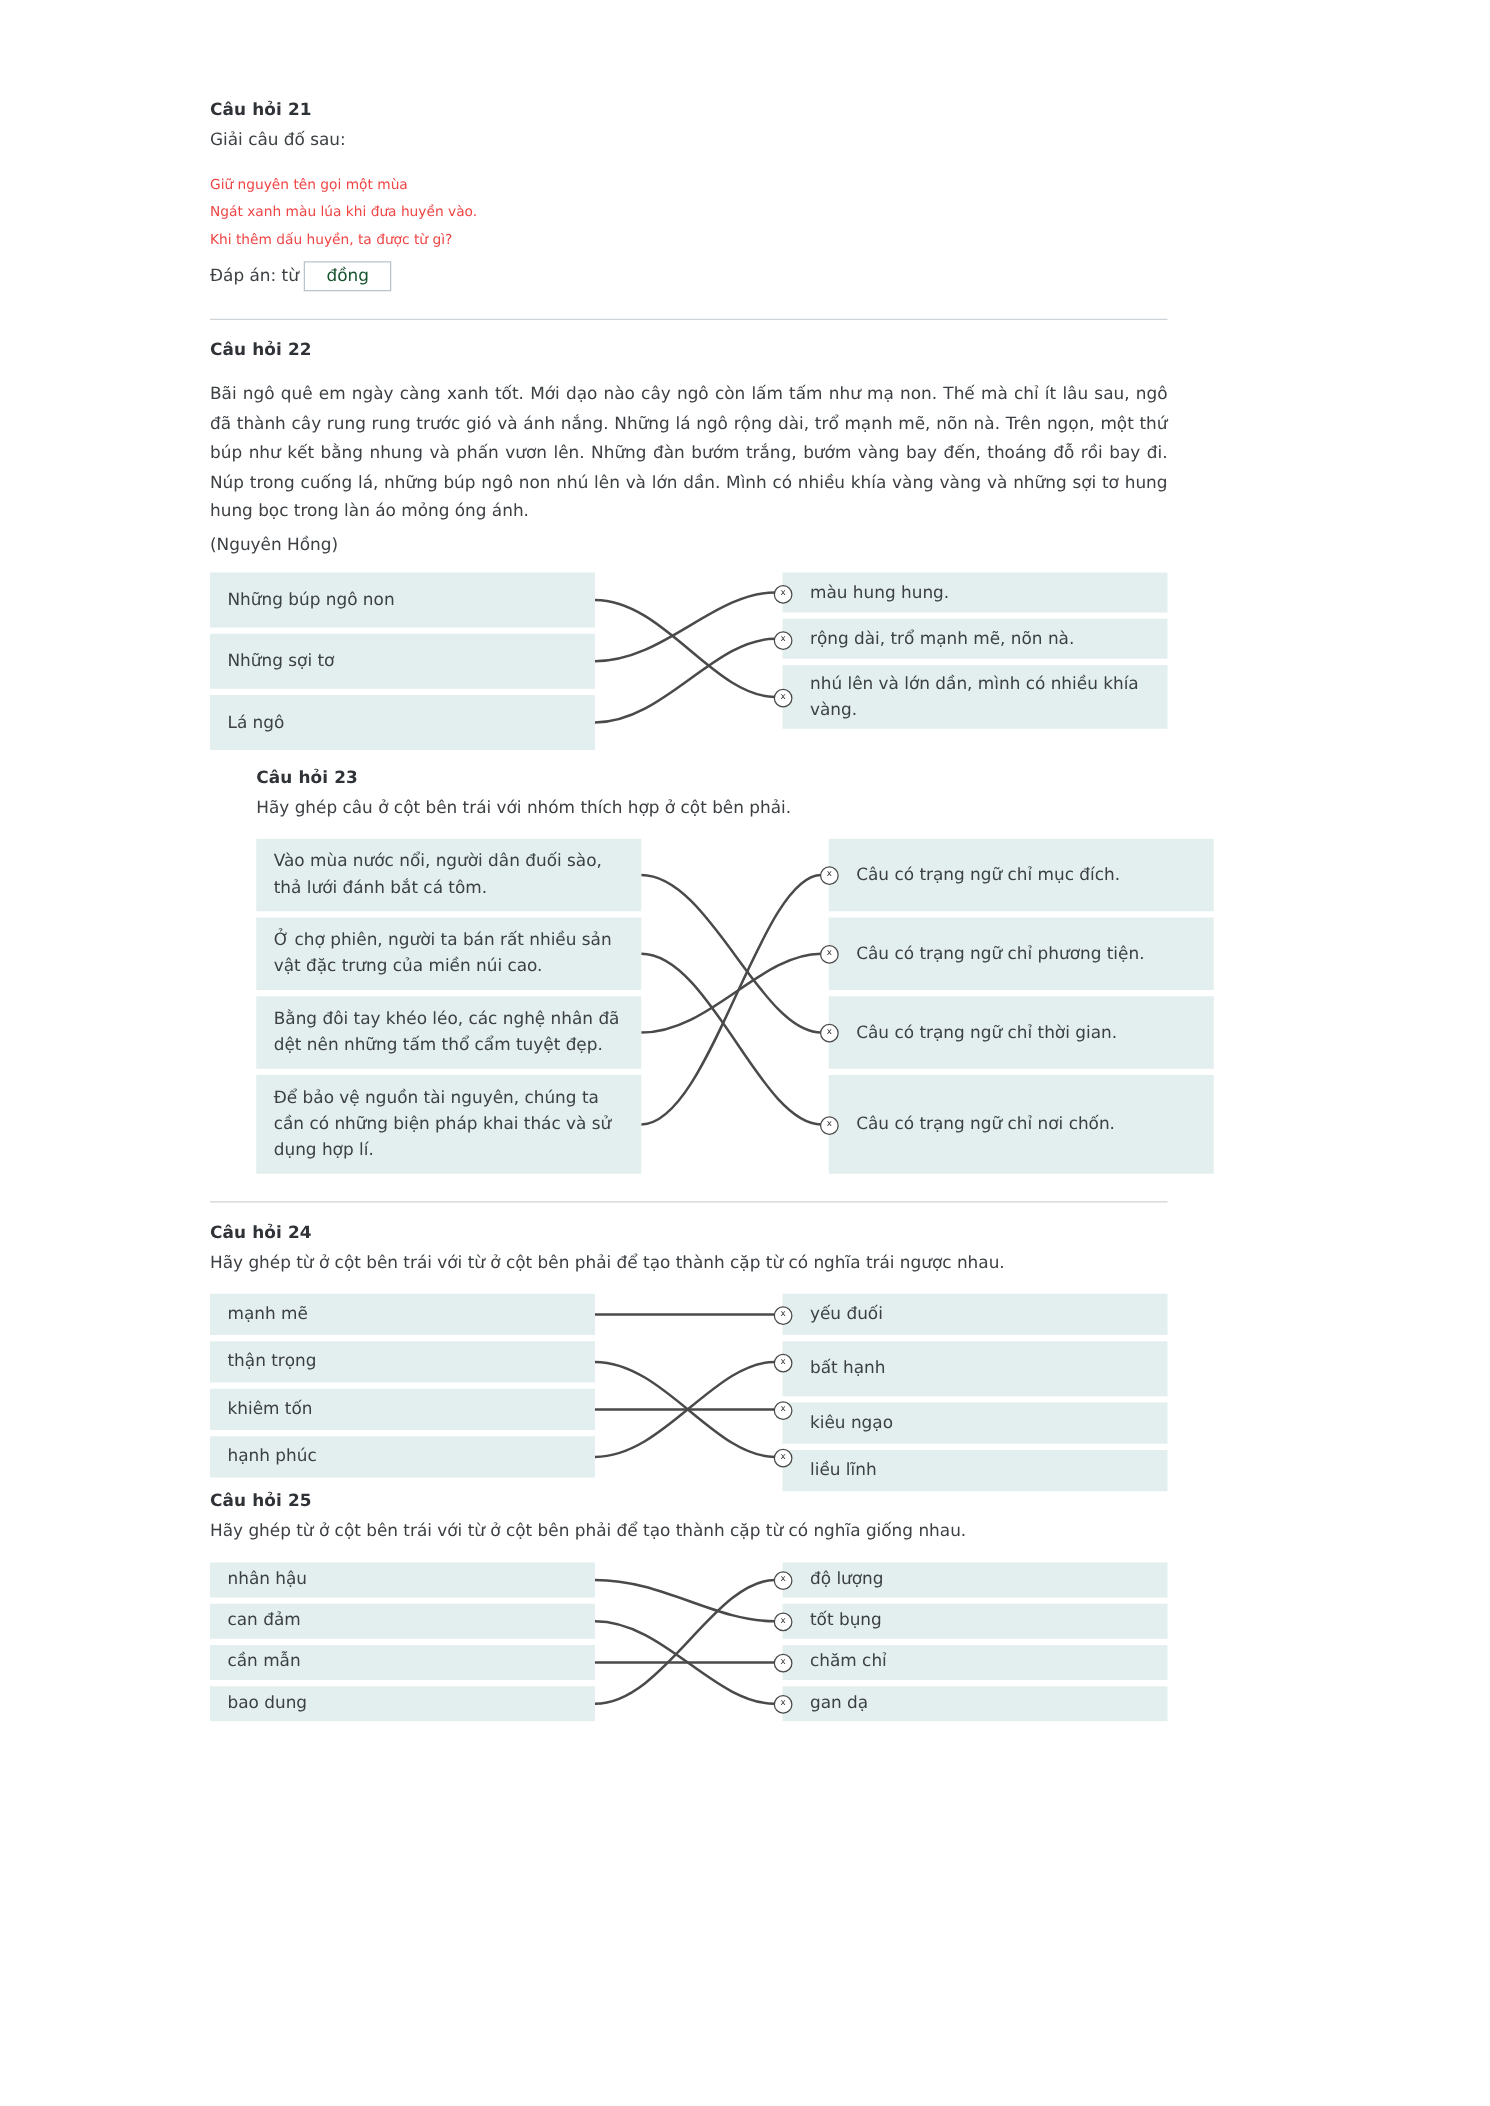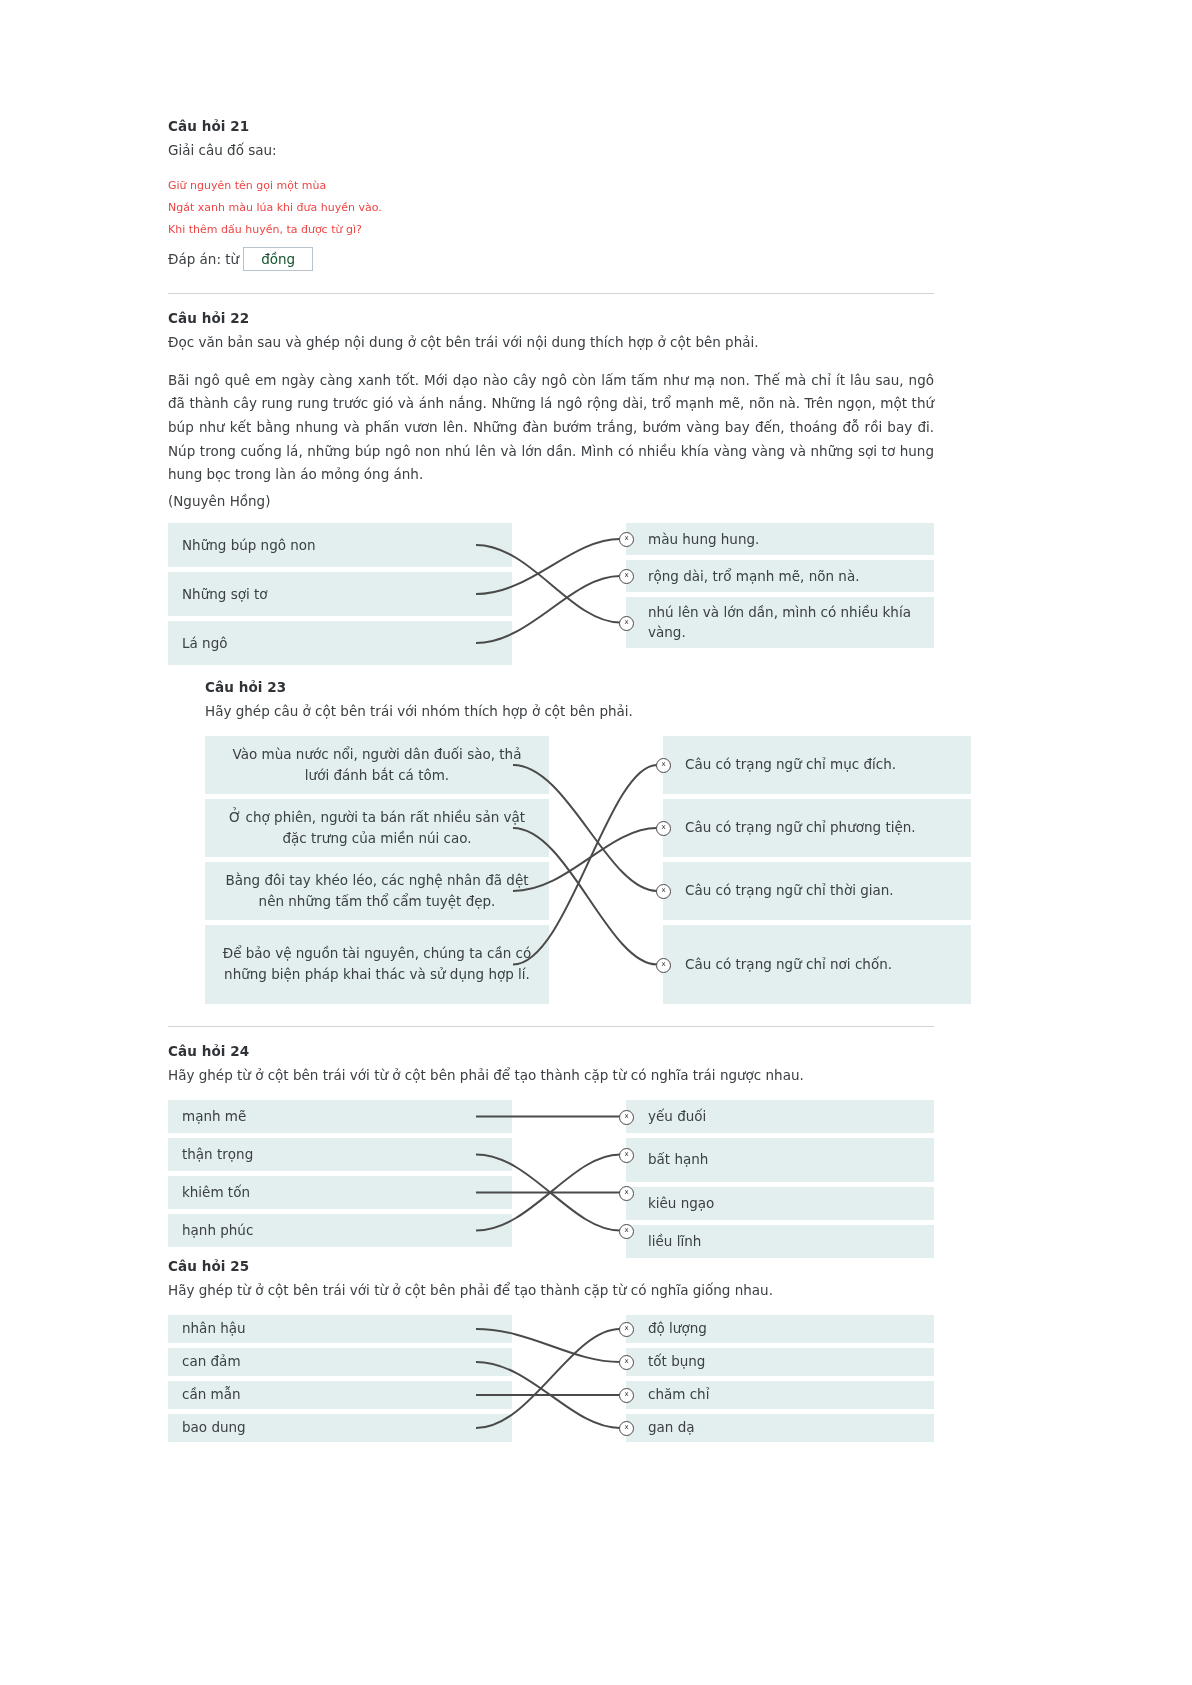--- a/index.html
+++ b/index.html
@@ -83,22 +83,21 @@
   }
   .match-wrap {
     position: relative;
     margin-top: 14px;
     width: 766px;
   }
   .col-left {
     position: absolute;
     left: 0;
     top: 0;
-    width: 344px;
-    text-align: center;
+    width: 308px;
   }
   .col-right {
     position: absolute;
     right: 0;
     top: 0;
     width: 308px;
   }
   .m-item {
     background: #e3efee;
     box-sizing: border-box;
@@ -134,39 +133,38 @@
     color: #333;
     font-family: "DejaVu Sans", sans-serif;
   }
   .q-section { position: relative; }
 </style>
 </head>
 <body>
 
 <div class="page">
 
-  <div class="q-section" style="padding-top:118px;">
+  <div class="q-section" style="padding-top:80px;">
     <div class="q-title">Câu hỏi 21</div>
     <div class="q-instruction">Giải câu đố sau:</div>
     <div class="riddle-block">
       <p class="riddle-line">Giữ nguyên tên gọi một mùa</p>
       <p class="riddle-line">Ngát xanh màu lúa khi đưa huyền vào.</p>
       <p class="riddle-line">Khi thêm dấu huyền, ta được từ gì?</p>
     </div>
     <div class="answer-row">
       <span class="answer-label">Đáp án: từ</span>
       <input class="answer-box" type="text" value="đồng" style="">
     </div>
   </div>
 
   <hr class="divider" style="margin-top:22px;">
 
   <div class="q-section">
     <div class="q-title">Câu hỏi 22</div>
-    <div class="q-instruction">Đọc văn bản sau và ghép nội dung ở cột bên trái với nội dung thích hợp ở cột bên phải.</div>
     <p class="passage">Bãi ngô quê em ngày càng xanh tốt. Mới dạo nào cây ngô còn lấm tấm như mạ non. Thế mà chỉ ít lâu sau, ngô đã thành cây rung rung trước gió và ánh nắng. Những lá ngô rộng dài, trổ mạnh mẽ, nõn nà. Trên ngọn, một thứ búp như kết bằng nhung và phấn vươn lên. Những đàn bướm trắng, bướm vàng bay đến, thoáng đỗ rồi bay đi. Núp trong cuống lá, những búp ngô non nhú lên và lớn dần. Mình có nhiều khía vàng vàng và những sợi tơ hung hung bọc trong làn áo mỏng óng ánh.</p>
     <p class="source">(Nguyên Hồng)</p>
 
     <div class="match-wrap" id="m22" style="height:142px;">
       <div class="col-left">
         <div class="m-item" style="height:44px;">
             <span class="txt">Những búp ngô non</span>
           </div>
         <div class="m-item" style="height:44px;">
             <span class="txt">Những sợi tơ</span>

